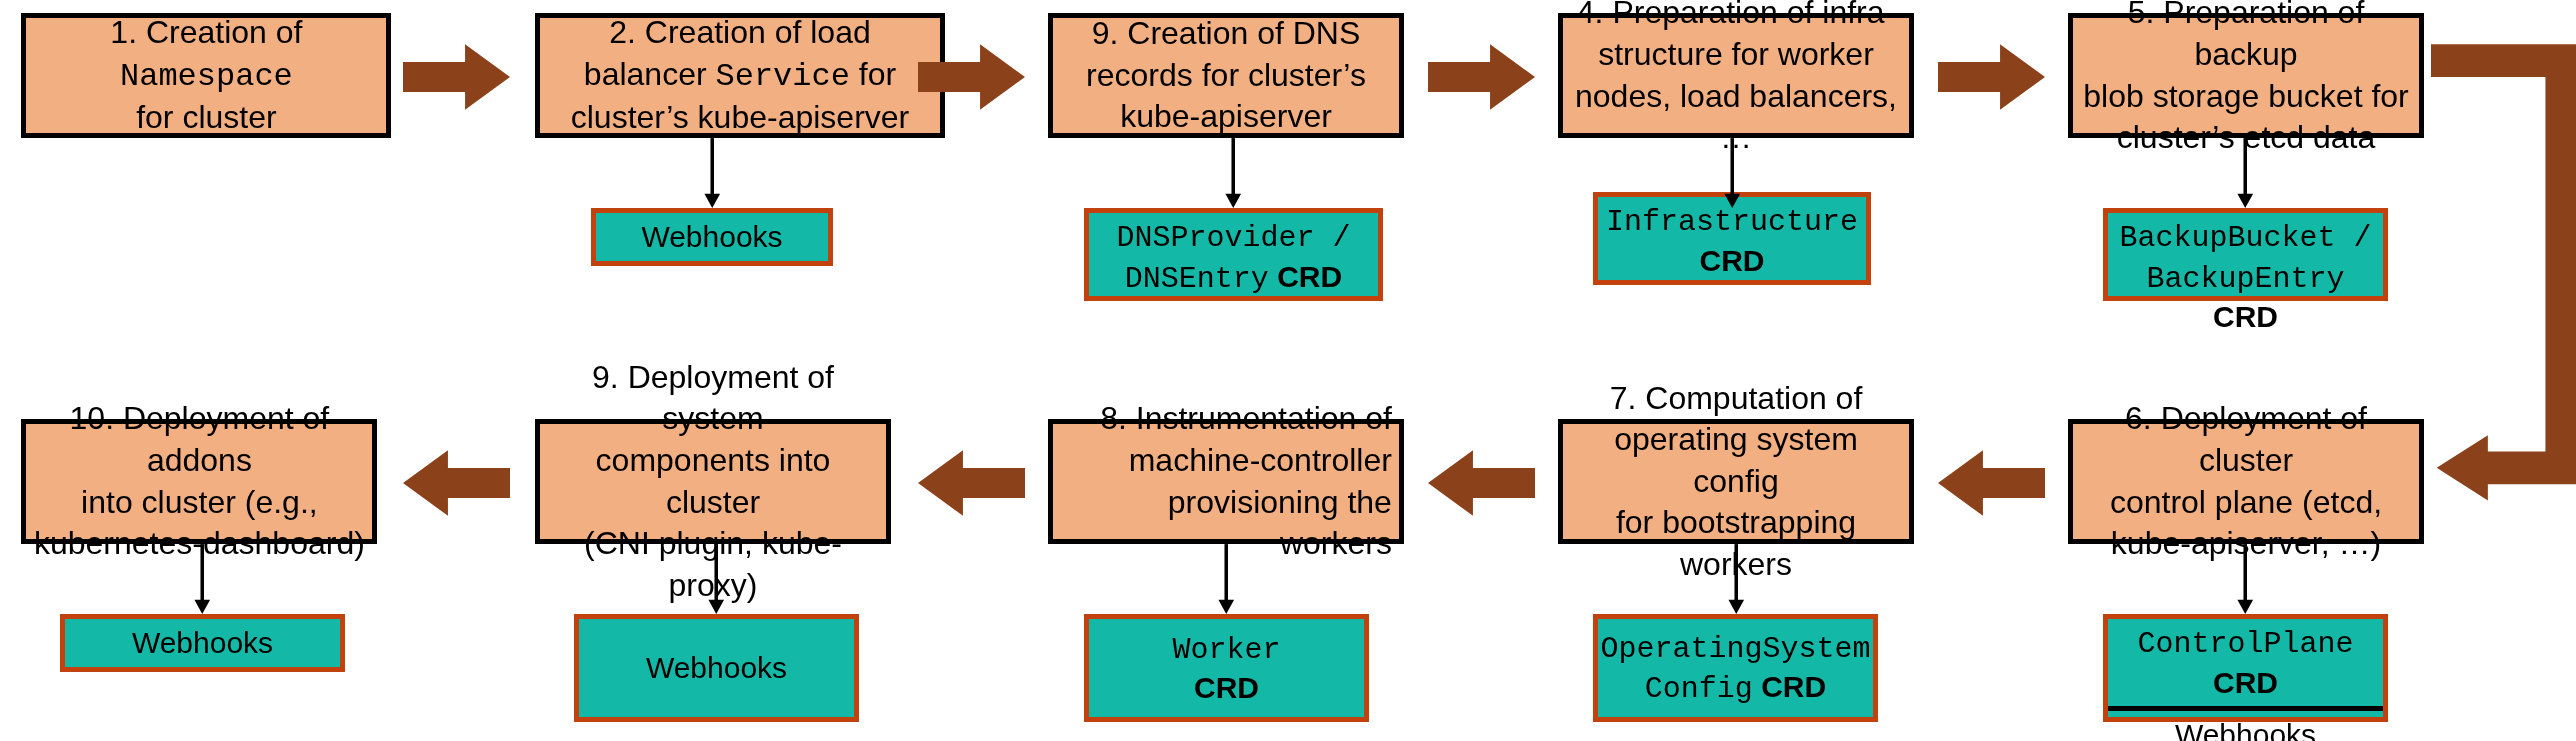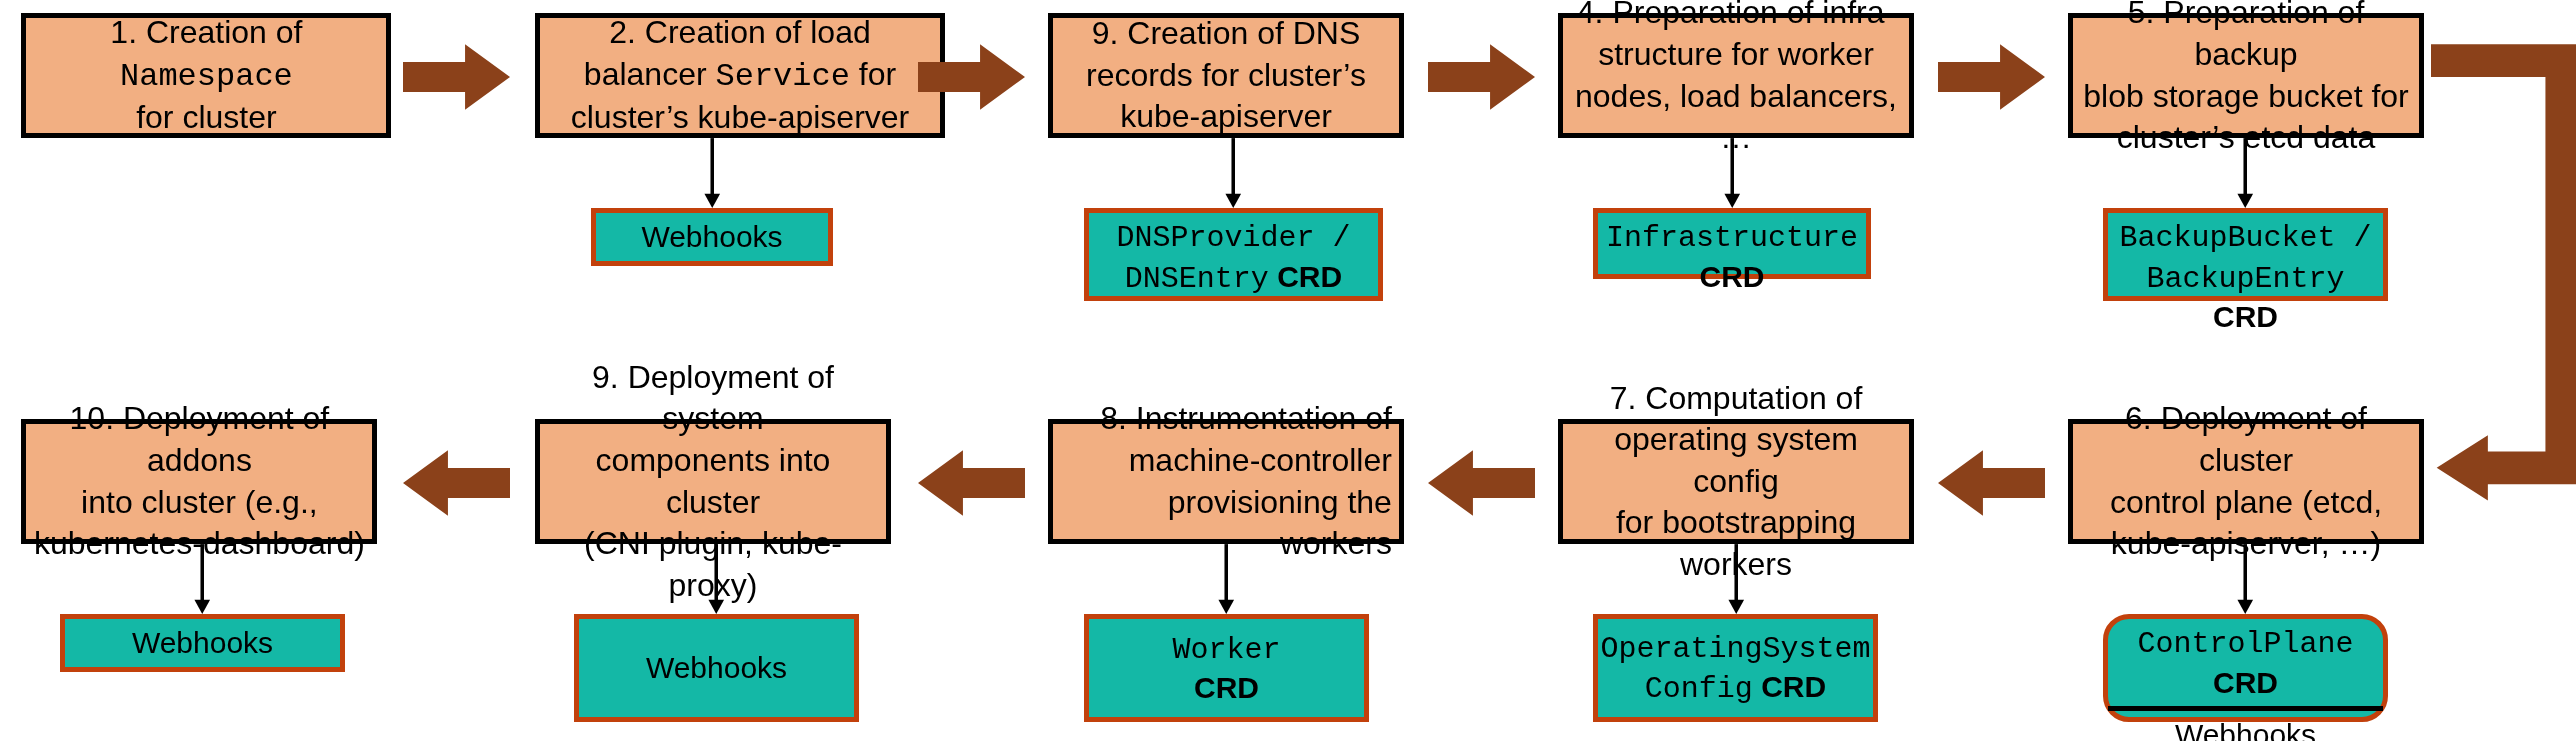--- a/index.html
+++ b/index.html
@@ -86,21 +86,21 @@
     </div>
     <div class="thin-conn" style="left: 1219px; top: 138px;">
       <svg width="28.5" height="70" viewBox="0 0 40 98">
         <line x1="20" y1="0" x2="20" y2="81" stroke="#000" stroke-width="5"></line>
         <polygon points="20,98 9,78 31,78" fill="#000"></polygon>
       </svg>
     </div>
     <div class="step-box" title="4. Preparation of infrastructure for worker nodes, load balancers, …" style="left: 1558px; top: 13px; width: 356px; height: 125px;">
       <span class="txt"><span class="ln"><span class="">4. Preparation of infra-</span></span><br><span class="ln"><span class="">structure for worker</span></span><br><span class="ln"><span class="">nodes, load balancers, …</span></span></span>
     </div>
-    <div class="sub-box" style="left: 1593px; top: 208px; width: 278px; height: 71px;">
+    <div class="sub-box" style="left: 1593px; top: 192px; width: 278px; height: 93px;">
       <div class="sub-cell" title="Infrastructure CRD">
         <span><span class="ln"><span class="mono">Infrastructure</span></span><br><span class="ln"><span class="bold">CRD</span></span></span>
       </div>
     </div>
     <div class="thin-conn" style="left: 1718px; top: 138px;">
       <svg width="28.5" height="70" viewBox="0 0 40 98">
         <line x1="20" y1="0" x2="20" y2="81" stroke="#000" stroke-width="5"></line>
         <polygon points="20,98 9,78 31,78" fill="#000"></polygon>
       </svg>
     </div>
@@ -114,21 +114,21 @@
     </div>
     <div class="thin-conn" style="left: 2231px; top: 138px;">
       <svg width="28.5" height="70" viewBox="0 0 40 98">
         <line x1="20" y1="0" x2="20" y2="81" stroke="#000" stroke-width="5"></line>
         <polygon points="20,98 9,78 31,78" fill="#000"></polygon>
       </svg>
     </div>
     <div class="step-box" title="6. Deployment of cluster control plane (etcd, kube-apiserver, …)" style="left: 2068px; top: 419px; width: 356px; height: 125px;">
       <span class="txt"><span class="ln"><span class="">6. Deployment of cluster</span></span><br><span class="ln"><span class="">control plane (etcd,</span></span><br><span class="ln"><span class="">kube-apiserver, …)</span></span></span>
     </div>
-    <div class="sub-box" style="left: 2103px; top: 614px; width: 285px; height: 108px; border-radius: 26px;">
+    <div class="sub-box" style="left: 2103px; top: 614px; width: 285px; height: 108px;">
       <div class="sub-cell" title="ControlPlane CRD">
         <span><span class="ln"><span class="mono">ControlPlane</span><span class="bold"> CRD</span></span></span>
       </div>
       <div class="sub-cell" title="Webhooks">
         <span><span class="ln"><span class="">Webhooks</span></span></span>
       </div>
     </div>
     <div class="thin-conn" style="left: 2231px; top: 544px;">
       <svg width="28.5" height="70" viewBox="0 0 40 98">
         <line x1="20" y1="0" x2="20" y2="81" stroke="#000" stroke-width="5"></line>

